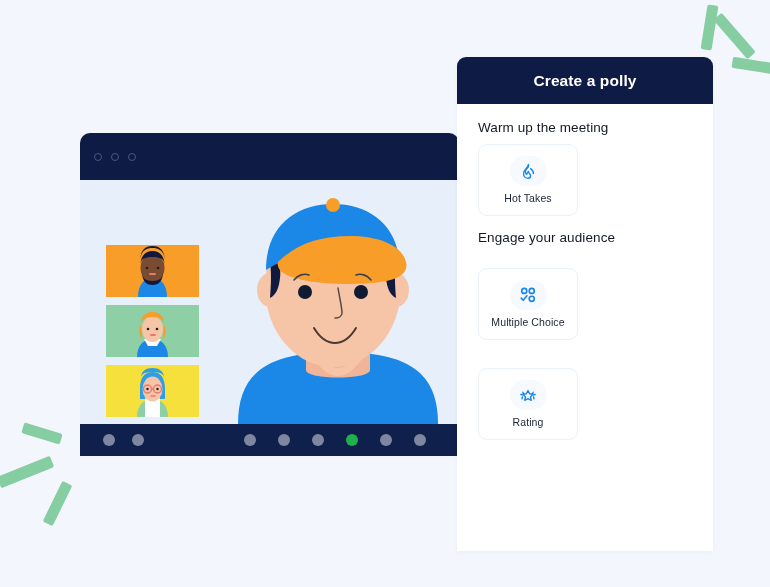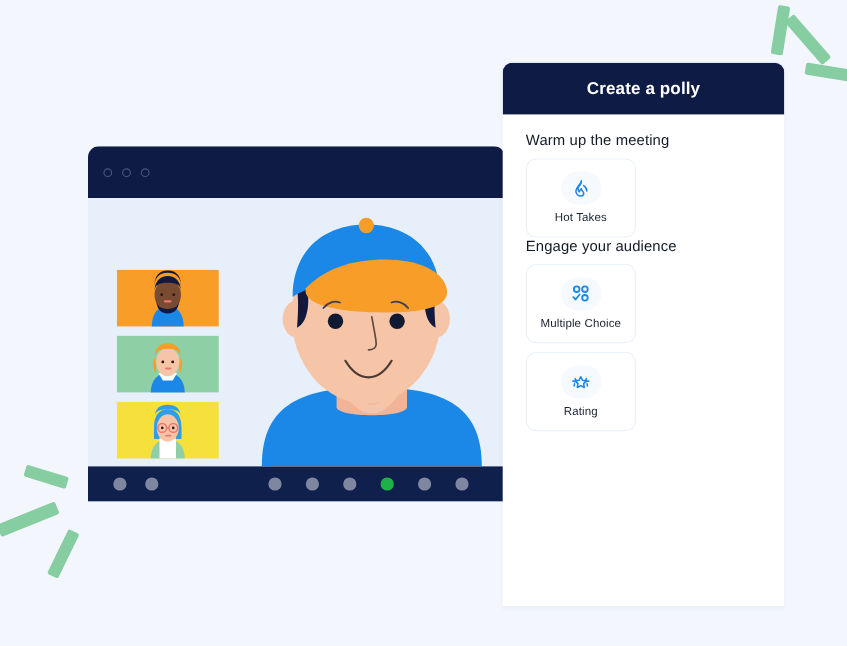--- a/index.html
+++ b/index.html
@@ -113,32 +113,32 @@
   }
   .panel-title {
     color: #ffffff;
     font-size: 15.5px;
     font-weight: bold;
     letter-spacing: .1px;
   }
   .panel-body {
     padding: 16px 21px 0 21px;
   }
-  .section + .section { }
+  .section + .section { margin-top: 14px; }
   .section-title {
     font-size: 13.5px;
     font-weight: normal;
     color: #121926;
     margin: 0 0 9px 0;
     letter-spacing: .1px;
   }
   .card-grid {
     display: flex;
     flex-wrap: wrap;
-    gap: 8px;
+    gap: 28px;
     flex-direction: column;
   }
   .card {
     width: 100px;
     height: 72px;
     border: 1px solid #eaf0f9;
     border-radius: 9px;
     background: #ffffff;
     display: flex;
     flex-direction: column;

